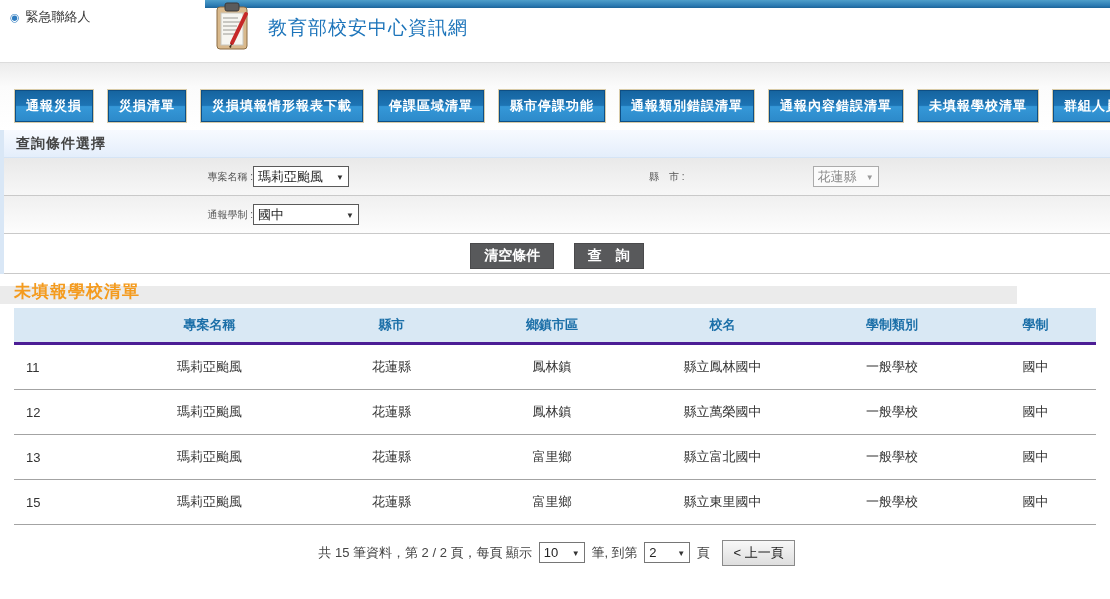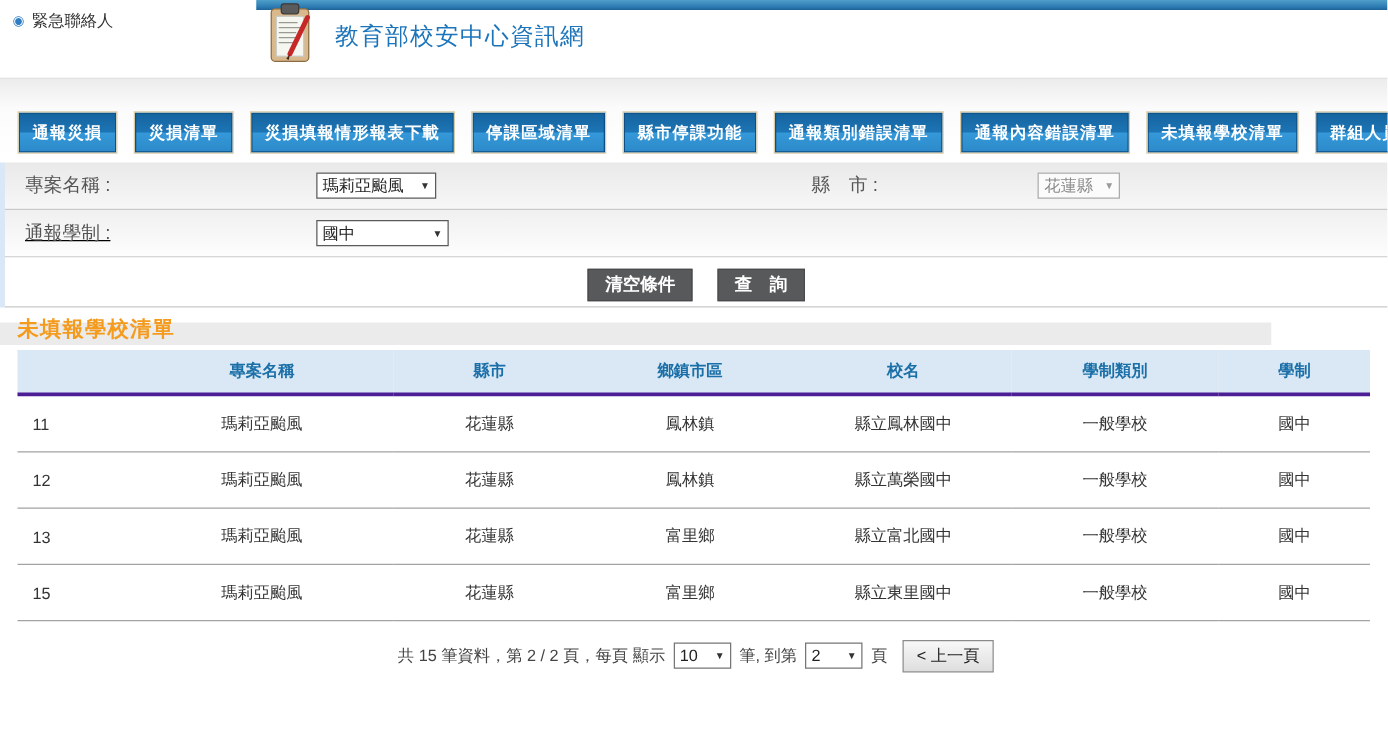--- a/index.html
+++ b/index.html
@@ -28,22 +28,22 @@
 
   
   .query { border-left:4px solid #d9e7f6; }
   .query-title-bar { height:28px; display:flex; align-items:center; padding-left:12px;
                      background:linear-gradient(180deg,#f7faff 0%,#e4eefb 100%);
                      border-bottom:1px solid #d5e4f5; }
   .query-title { font-size:14px; font-weight:bold; color:#444; letter-spacing:1px; }
   .q-row { height:38px; display:flex; align-items:center;
            border-bottom:1px solid #c9c9c9; }
   .q-row1 { background:linear-gradient(180deg,#e9e9e9 0%,#f7f7f7 100%); }
-  .q-row2 { background:linear-gradient(180deg,#f0f0f0 0%,#fdfdfd 100%);text-decoration:underline; }
-  .q-label { font-size:15px; color:#555; }
+  .q-row2 { background:linear-gradient(180deg,#f0f0f0 0%,#fdfdfd 100%); }
+  .q-label { font-size:10px; color:#555;text-align:right; }
   .lab-project, .lab-system { margin-left:16px; width:233px; }
   .lab-county { margin-left:300px; }
   .sel { position:relative; display:inline-block; }
   .sel select { appearance:none; -webkit-appearance:none; -moz-appearance:none;
                 font-family:"Liberation Sans","DejaVu Sans",sans-serif;
                 font-size:13px; color:#222; background:#fff; border:1px solid #5a5a5a;
                 padding:2px 20px 2px 4px; }
   .sel .arrow { position:absolute; right:5px; top:50%; transform:translateY(-50%);
                 font-size:8px; color:#333; pointer-events:none; }
   .sel-project select { width:96px; }
@@ -115,20 +115,23 @@
     <span class="nav-btn">停課區域清單</span>
     <span class="nav-btn">縣市停課功能</span>
     <span class="nav-btn">通報類別錯誤清單</span>
     <span class="nav-btn">通報內容錯誤清單</span>
     <span class="nav-btn">未填報學校清單</span>
     <span class="nav-btn">群組人員設定</span>
   </div>
 </div>
 
 <div class="query">
+  <div class="query-title-bar">
+    <span class="query-title">查詢條件選擇</span>
+  </div>
 
   <div class="q-row q-row1">
     <span class="q-label lab-project">專案名稱 :</span>
     <span class="sel sel-project">
       <select>
         <option>瑪莉亞颱風</option>
       </select>
       <span class="arrow">▼</span>
     </span>
     <span class="q-label lab-county">縣　市 :</span>

